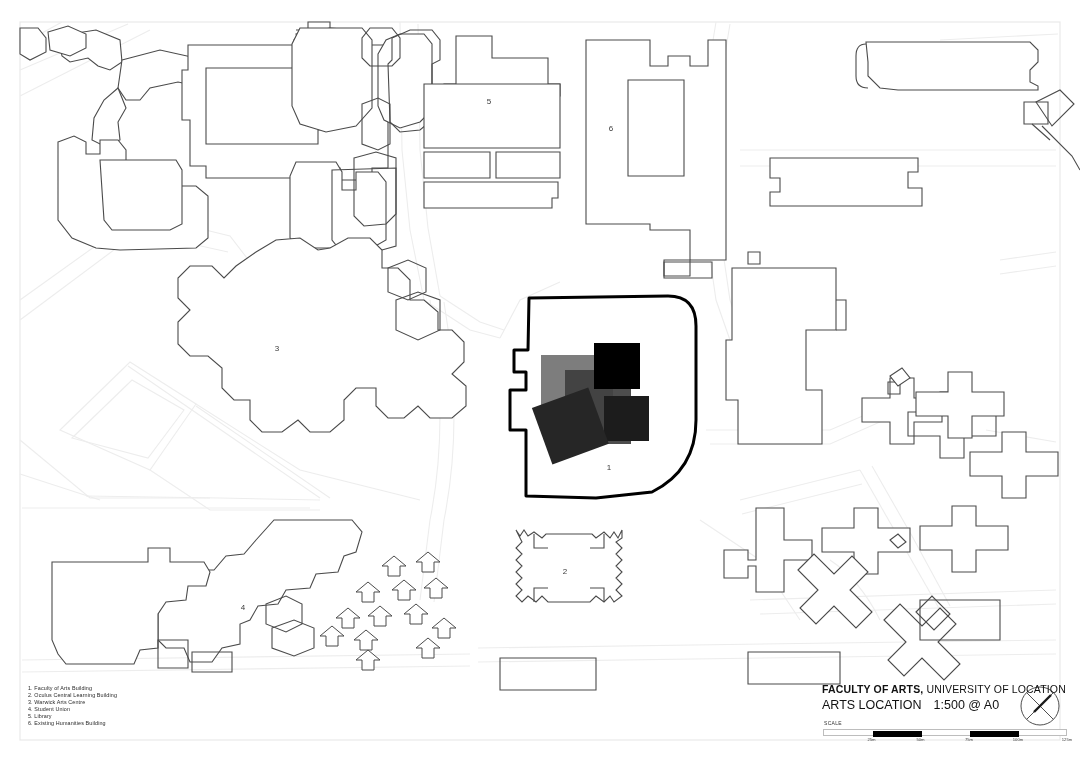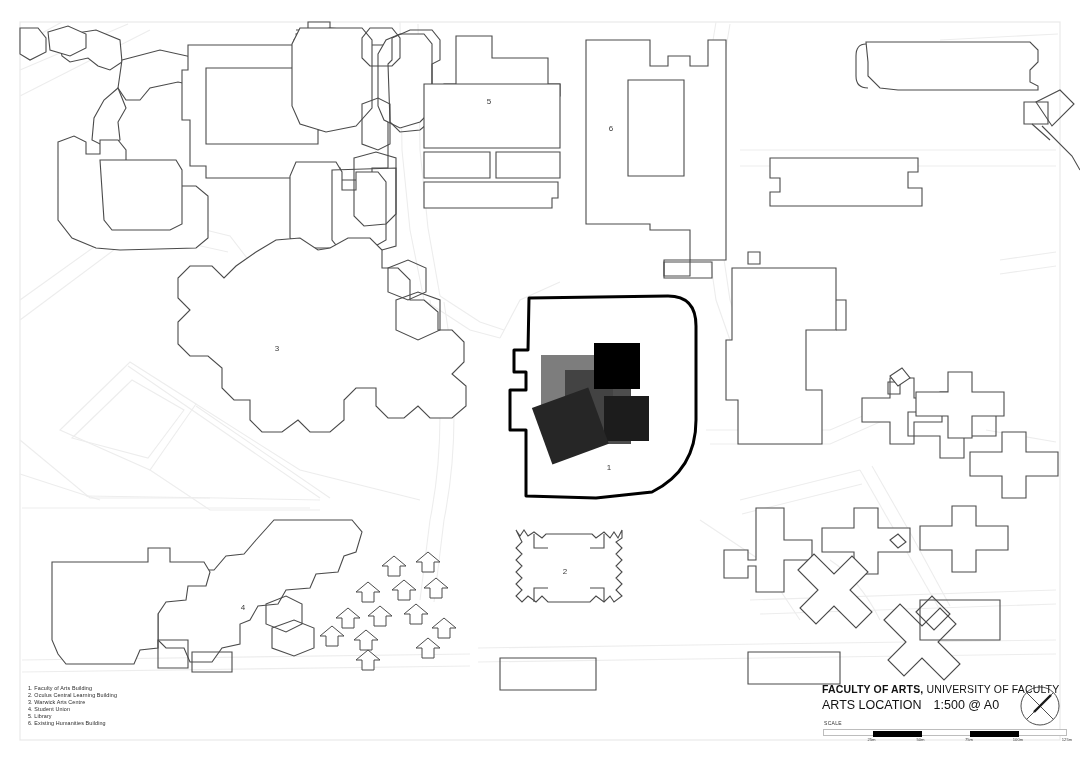--- a/index.html
+++ b/index.html
@@ -361,21 +361,21 @@
   <div class="legend">
     <div class="legend-item">1. Faculty of Arts Building</div>
     <div class="legend-item">2. Oculus Central Learning Building</div>
     <div class="legend-item">3. Warwick Arts Centre</div>
     <div class="legend-item">4. Student Union</div>
     <div class="legend-item">5. Library</div>
     <div class="legend-item">6. Existing Humanities Building</div>
   </div>
 
   <div class="titleblock">
-    <div class="tb-line1"><span class="bold">FACULTY OF ARTS,</span><span> UNIVERSITY OF FACULTY</span></div>
+    <div class="tb-line1"><span class="bold">FACULTY OF ARTS,</span><span> UNIVERSITY OF LOCATION</span></div>
     <div class="tb-line2"><span>ARTS LOCATION</span><span class="gap"></span><span>1:500 @ A0</span></div>
   </div>
 
   <div class="scale-label">SCALE</div>
 
   <div class="scalebar">
     <div class="scaleseg" style="left:48.5px; width:49px;"></div>
     <div class="scaleseg" style="left:146px; width:49px;"></div>
   </div>
 

